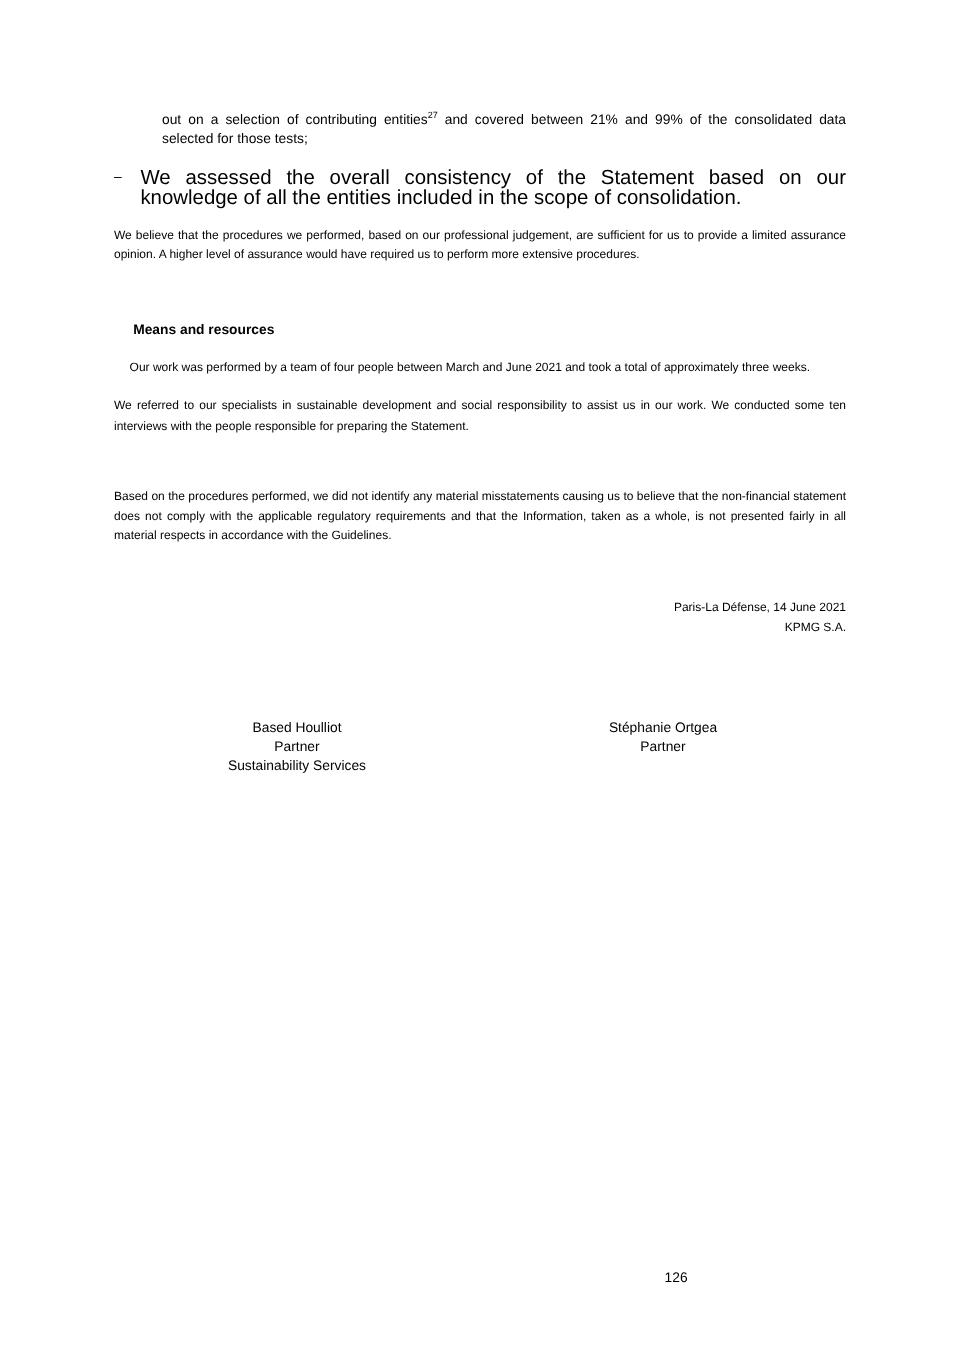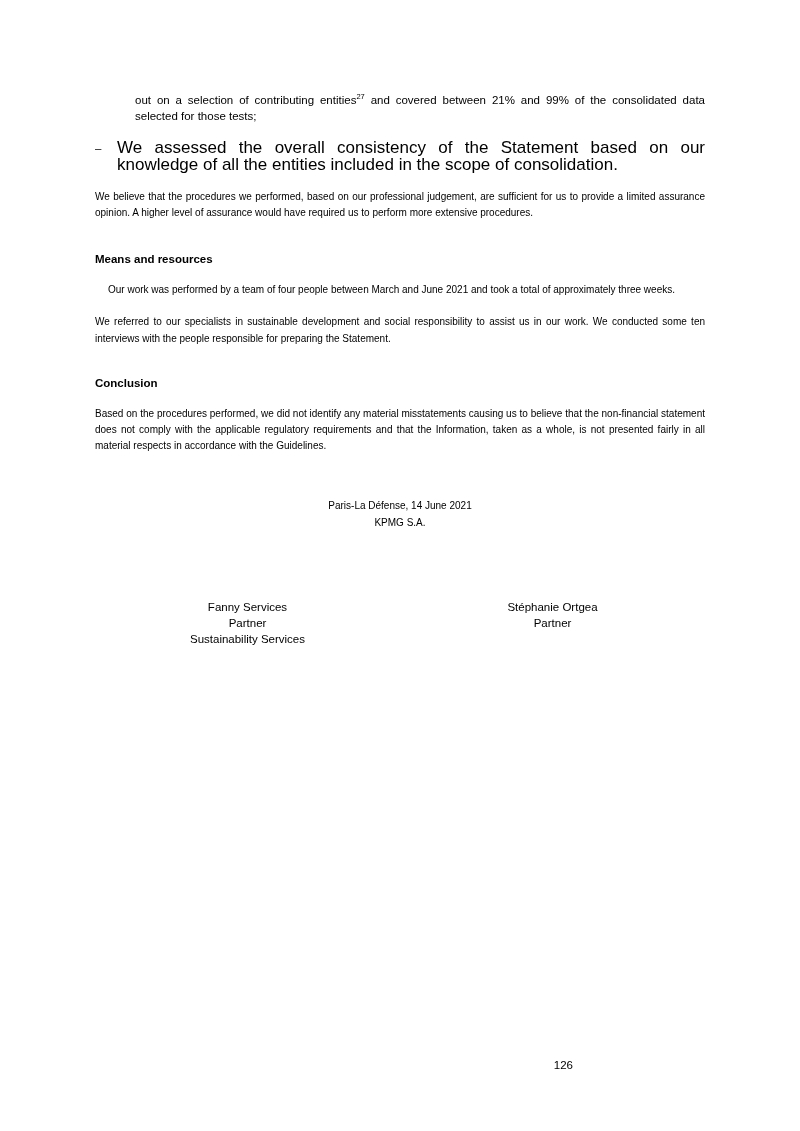--- a/index.html
+++ b/index.html
@@ -60,29 +60,29 @@
     text-justify: inter-word;
     margin: 0;
   }
   .para-block {
     margin-top: 16px;
   }
   .section-heading {
     font-size: 11.5px;
     font-weight: bold;
     line-height: 16px;
-    margin: 0;
+    margin: 16px;
   }
   sup {
     font-size: 7.5px;
     vertical-align: super;
     line-height: 0;
   }
   .center {
-    text-align: center;
+    text-align: right;
   }
   .sig-area {
     position: absolute;
     left: 95px;
     top: 600px;
     width: 610px;
     display: flex;
   }
   .sig-col {
     width: 50%;
@@ -119,33 +119,32 @@
     <div style="height:30px;"></div>
 
     <h2 class="section-heading">Means and resources</h2>
 
     <p class="para" style="margin-top:15px;margin-left:13px;">Our work was performed by a team of four people between March and June 2021 and took a total of approximately three weeks.</p>
 
     <p class="para para-block">We referred to our specialists in sustainable development and social responsibility to assist us in our work. We conducted some ten interviews with the people responsible for preparing the Statement.</p>
 
     <div style="height:28px;"></div>
 
-    <h2 class="section-heading">Conclusion</h2>
 
     <p class="para" style="margin-top:15px;">Based on the procedures performed, we did not identify any material misstatements causing us to believe that the non-financial statement does not comply with the applicable regulatory requirements and that the Information, taken as a whole, is not presented fairly in all material respects in accordance with the Guidelines.</p>
 
     <p class="para center" style="margin-top:44px;">Paris-La Défense, 14 June 2021</p>
 
     <p class="para center" style="">KPMG S.A.</p>
 
   </div>
 
   <div class="sig-area">
     <div class="sig-col">
-      <div>Fanny Services</div>
+      <div>Based Houlliot</div>
       <div>Partner</div>
       <div>Sustainability Services</div>
     </div>
     <div class="sig-col">
       <div>Stéphanie Ortgea</div>
       <div>Partner</div>
       <div></div>
     </div>
   </div>
 

